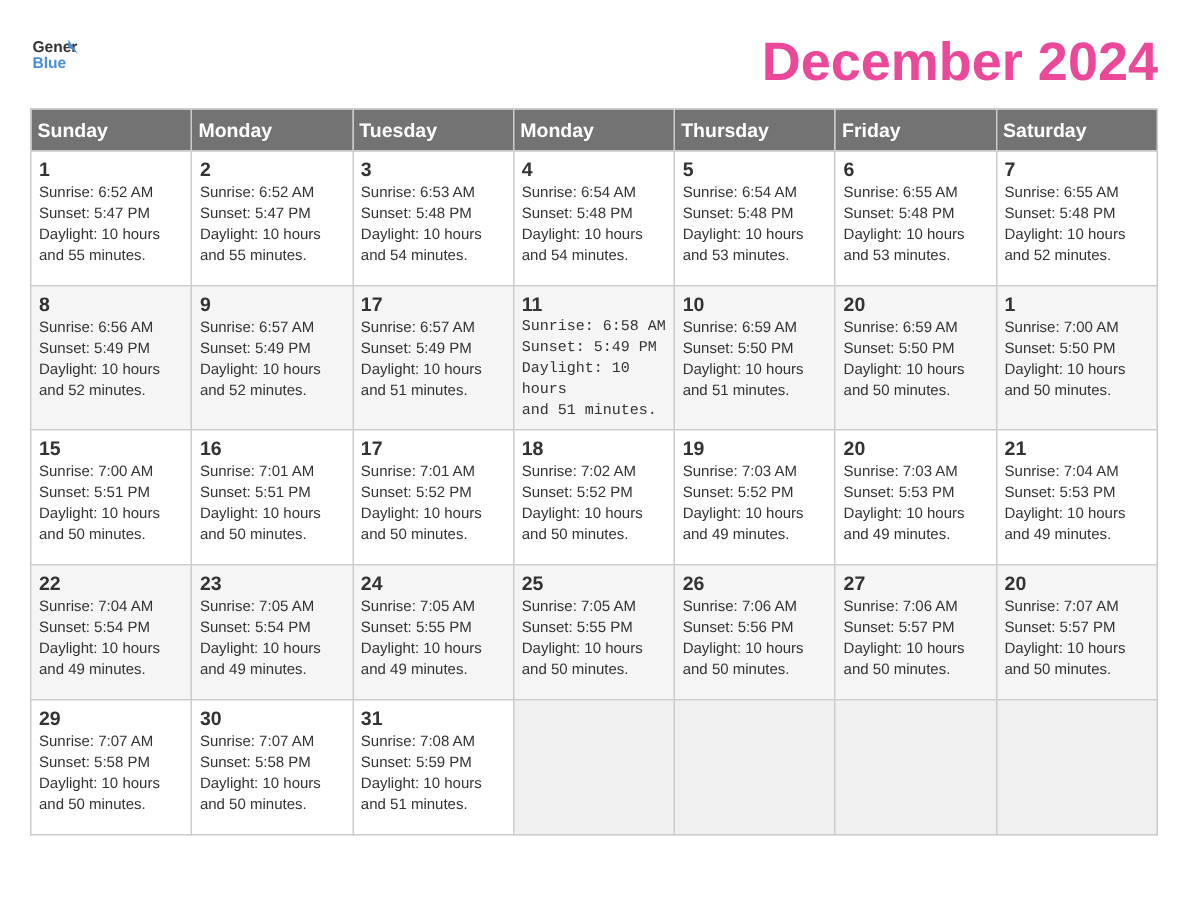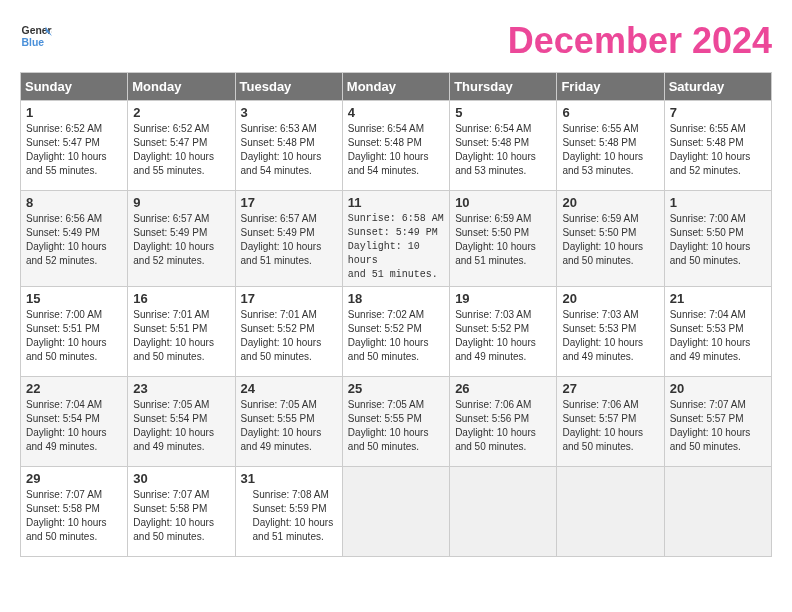--- a/index.html
+++ b/index.html
@@ -323,21 +323,21 @@
         </td>
         <td>
           <span class="day-num">30</span>
           <div class="day-info" style="white-space: pre-line;">Sunrise: 7:07 AM
 Sunset: 5:58 PM
 Daylight: 10 hours
 and 50 minutes.</div>
         </td>
         <td>
           <span class="day-num">31</span>
-          <div class="day-info" style="white-space: pre-line; margin-left: 12px;">Sunrise: 7:08 AM
+          <div class="day-info" style="white-space: pre-line;">Sunrise: 7:08 AM
 Sunset: 5:59 PM
 Daylight: 10 hours
 and 51 minutes.</div>
         </td>
         <td class="empty-cell"></td>
         <td class="empty-cell"></td>
         <td class="empty-cell"></td>
         <td class="empty-cell"></td>
       </tr>
     </tbody>

